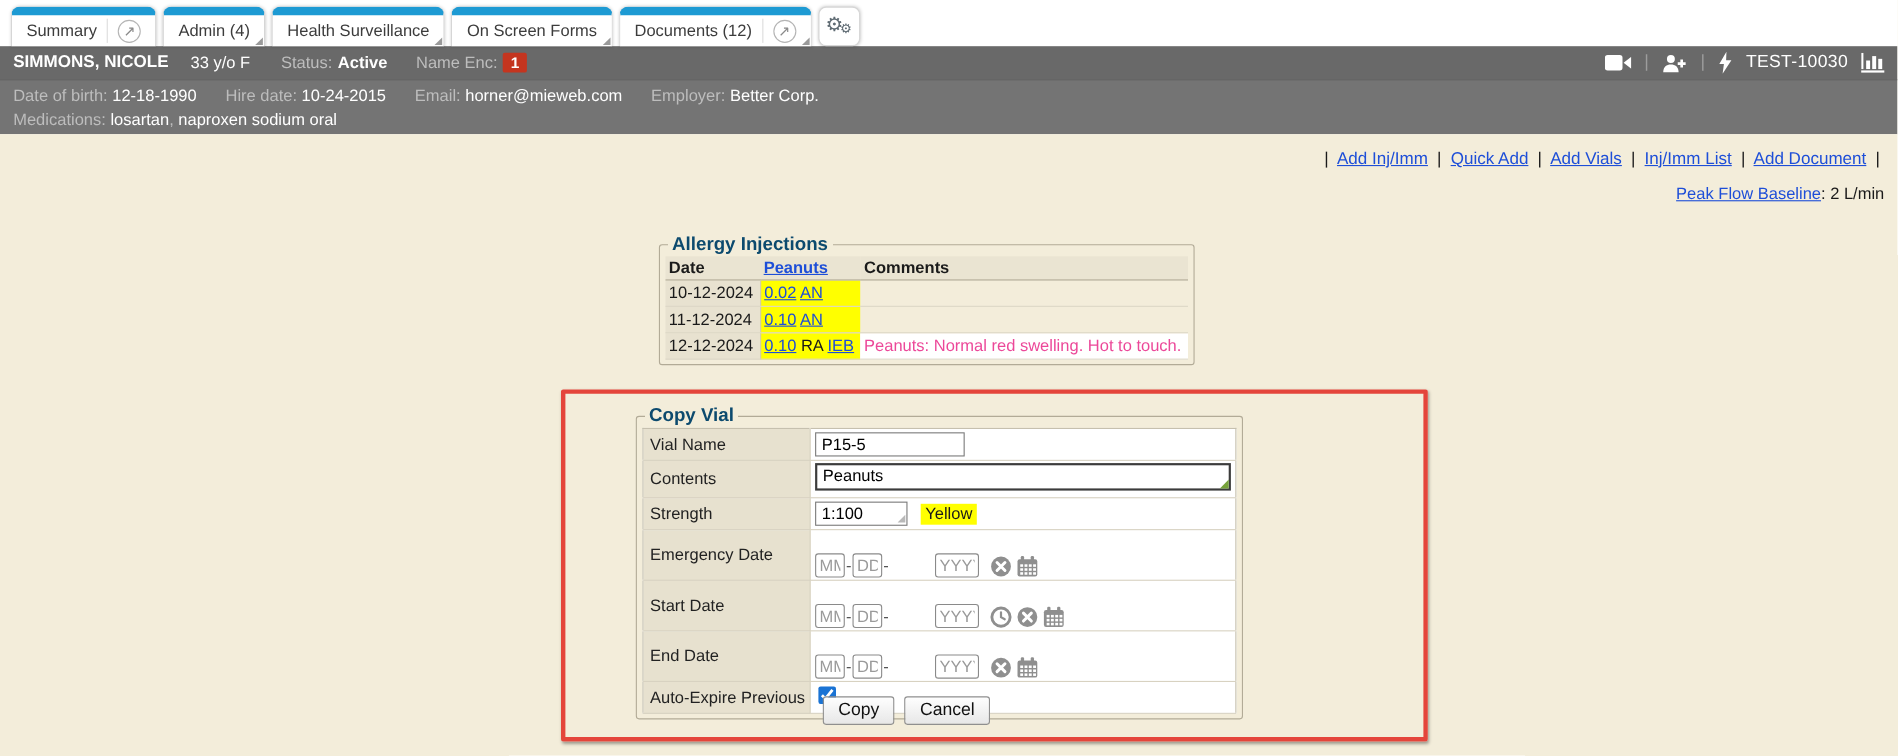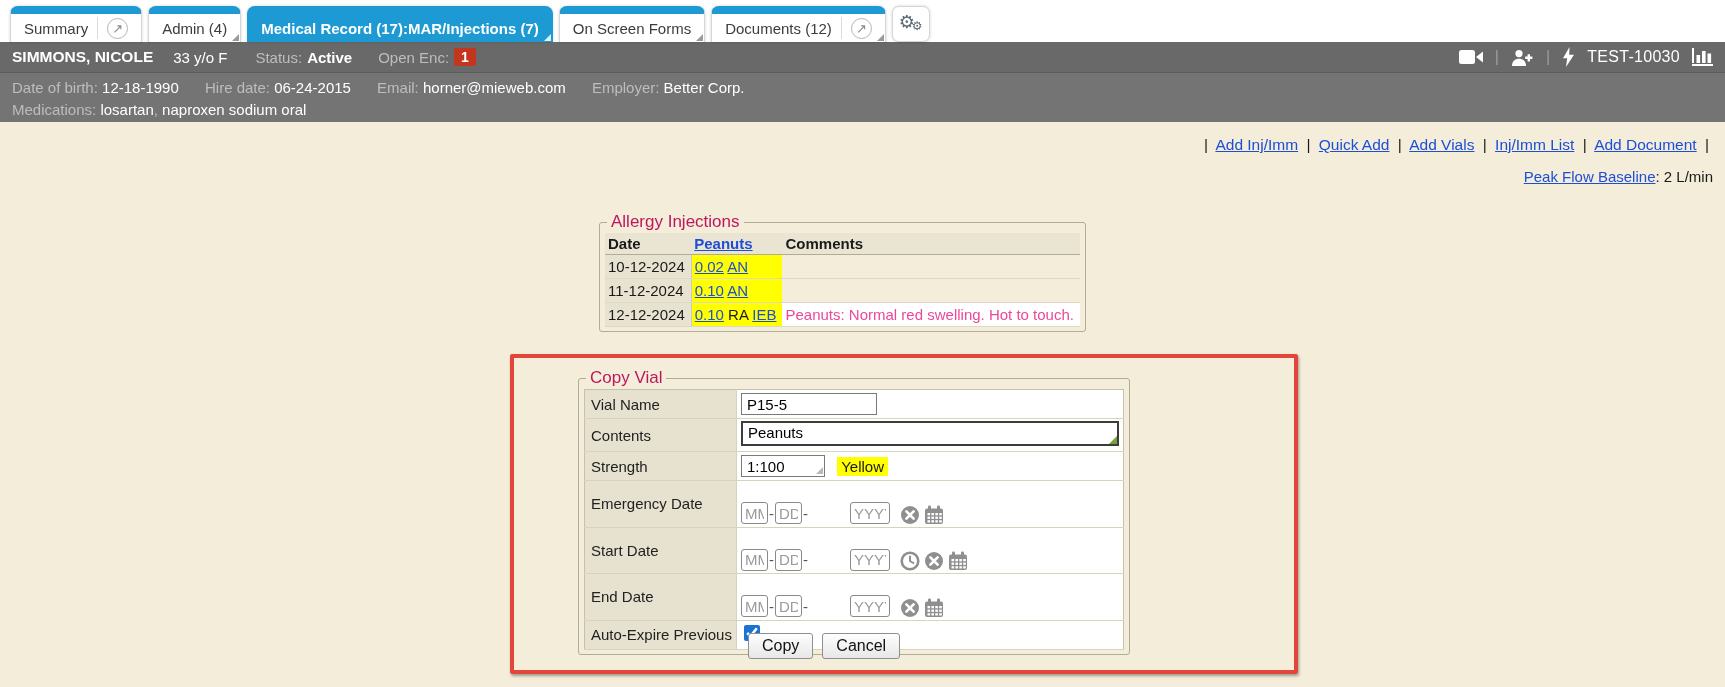--- a/index.html
+++ b/index.html
@@ -44,21 +44,21 @@
 
   
   .content { position:relative; height:565px; background:#f3edda; font-size:15px; color:#1a1a1a; }
   a.lnk { color:#1d4ed8; text-decoration:underline; cursor:pointer; }
   .quick-links { position:absolute; top:14px; right:12px; font-size:15.5px; white-space:nowrap; }
   .quick-links .bar { margin:0 4px; }
   .peak-flow { position:absolute; top:46px; right:12px; white-space:nowrap; }
   .contacts { position:absolute; left:25px; top:32px; line-height:17.5px; }
 
   fieldset.box { border:1px solid #b2ab97; border-radius:3px; padding:1px 5px 4px; background:transparent; }
-  legend.box-title { color:#be185d; font-weight:normal; font-size:17px; padding:0 4px; margin-left:2px; }
+  legend.box-title { color:#0c4a6e; font-weight:bold; font-size:17px; padding:0 4px; margin-left:2px; }
 
   
   .allergy-fs { position:absolute; left:599px; top:90px; width:413px; }
   table.inj { border-collapse:collapse; font-size:15px; white-space:nowrap; }
   table.inj th { text-align:left; font-weight:bold; background:#eae4d2; border-bottom:1px solid #b2ab97; padding:2px 6px 2px 3px; }
   table.inj td { padding:2px 6px 2px 3px; height:24px; border-bottom:1px solid #ddd7c6; }
   td.datecell { background:#e8e2d0; border-right:1px solid #cfc9b8; min-width:83px; }
   td.dosecell { background:#ffff00; min-width:78px; }
   td.commentcell { min-width:60px; }
   td.commentcell.filled { background:#ffffff; color:#ec4899; }
@@ -103,43 +103,43 @@
 
 <div class="tabbar">
   <div class="tab">
     <span>Summary</span>
     <span class="tab-sep"></span>
     <span class="circle-arrow">↗</span>
   </div>
   <div class="tab fold">
     <span>Admin (4)</span>
   </div>
-  <div class="tab active fold">
-    <span>Medical Record (17):MAR/Injections (7)</span>
+  <div class="tab fold">
+    <span>Health Surveillance</span>
   </div>
   <div class="tab fold">
     <span>On Screen Forms</span>
   </div>
   <div class="tab fold">
     <span>Documents (12)</span>
     <span class="tab-sep"></span>
     <span class="circle-arrow">↗</span>
   </div>
   <div class="gearbtn">
     <span class="g1">⚙</span>
       <span class="g2">⚙</span>
   </div>
 </div>
 
 <div class="pbar">
   <span class="name">SIMMONS, NICOLE</span>
   <span class="agesex">33 y/o F</span>
   <span class="lbl">Status:</span>
   <span class="val">Active</span>
-  <span class="lbl">Open Enc:</span>
+  <span class="lbl">Name Enc:</span>
   <span class="badge">1</span>
   <div class="pbar-right">
     <span class="icon-btn">
       <svg width="24" height="16" viewBox="0 0 24 16">
           <rect x="0" y="1" width="16" height="14" rx="2.5" fill="#fff"></rect>
           <path d="M17 8 L24 2.5 V13.5 Z" fill="#fff"></path>
         </svg>
     </span>
     <span class="sep">|</span>
     <span class="icon-btn">
@@ -165,21 +165,21 @@
         </svg>
     </span>
   </div>
 </div>
 
 <div class="infobar">
   <div class="row">
     <span class="lbl">Date of birth:</span>
     <span>12-18-1990</span><span class="gap"></span>
     <span class="lbl">Hire date:</span>
-    <span>06-24-2015</span><span class="gap"></span>
+    <span>10-24-2015</span><span class="gap"></span>
     <span class="lbl">Email:</span>
     <span>horner@mieweb.com</span><span class="gap"></span>
     <span class="lbl">Employer:</span>
     <span>Better Corp.</span>
   </div>
   <div class="row">
     <span class="lbl">Medications:</span>
     <span class="med">losartan</span><span class="lbl">,</span>
     <span class="med">naproxen sodium oral</span>
   </div>

